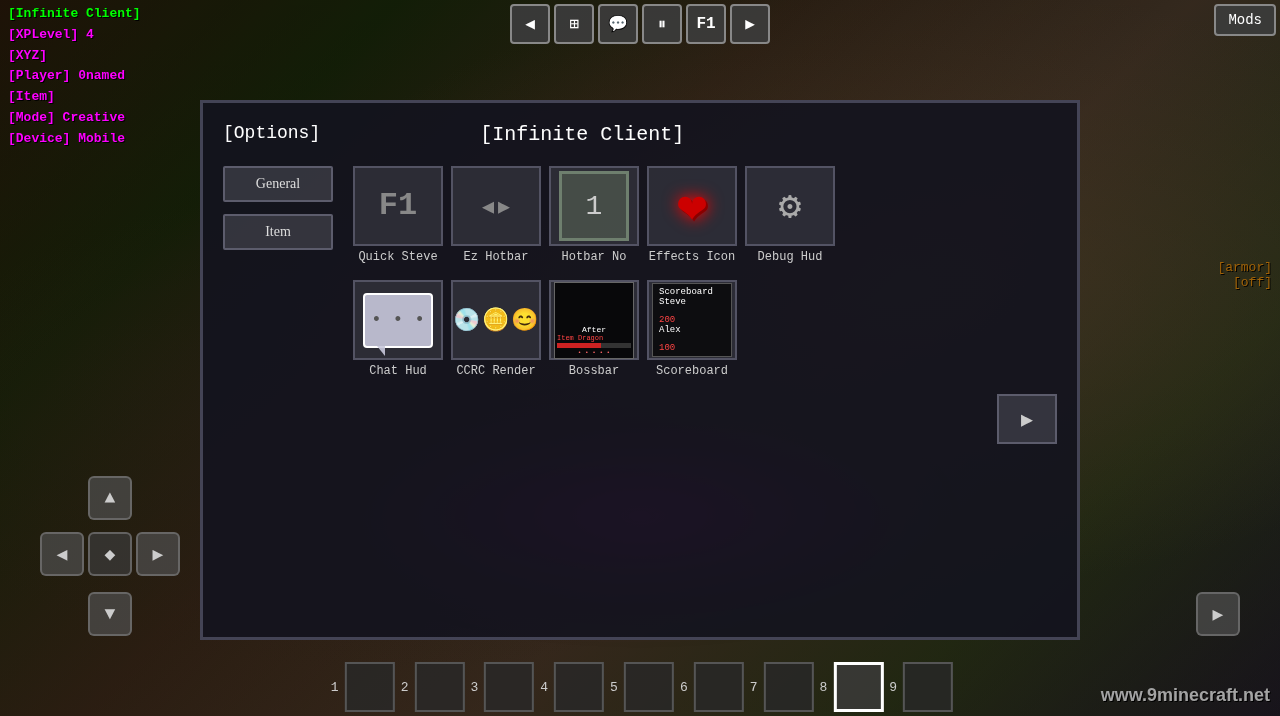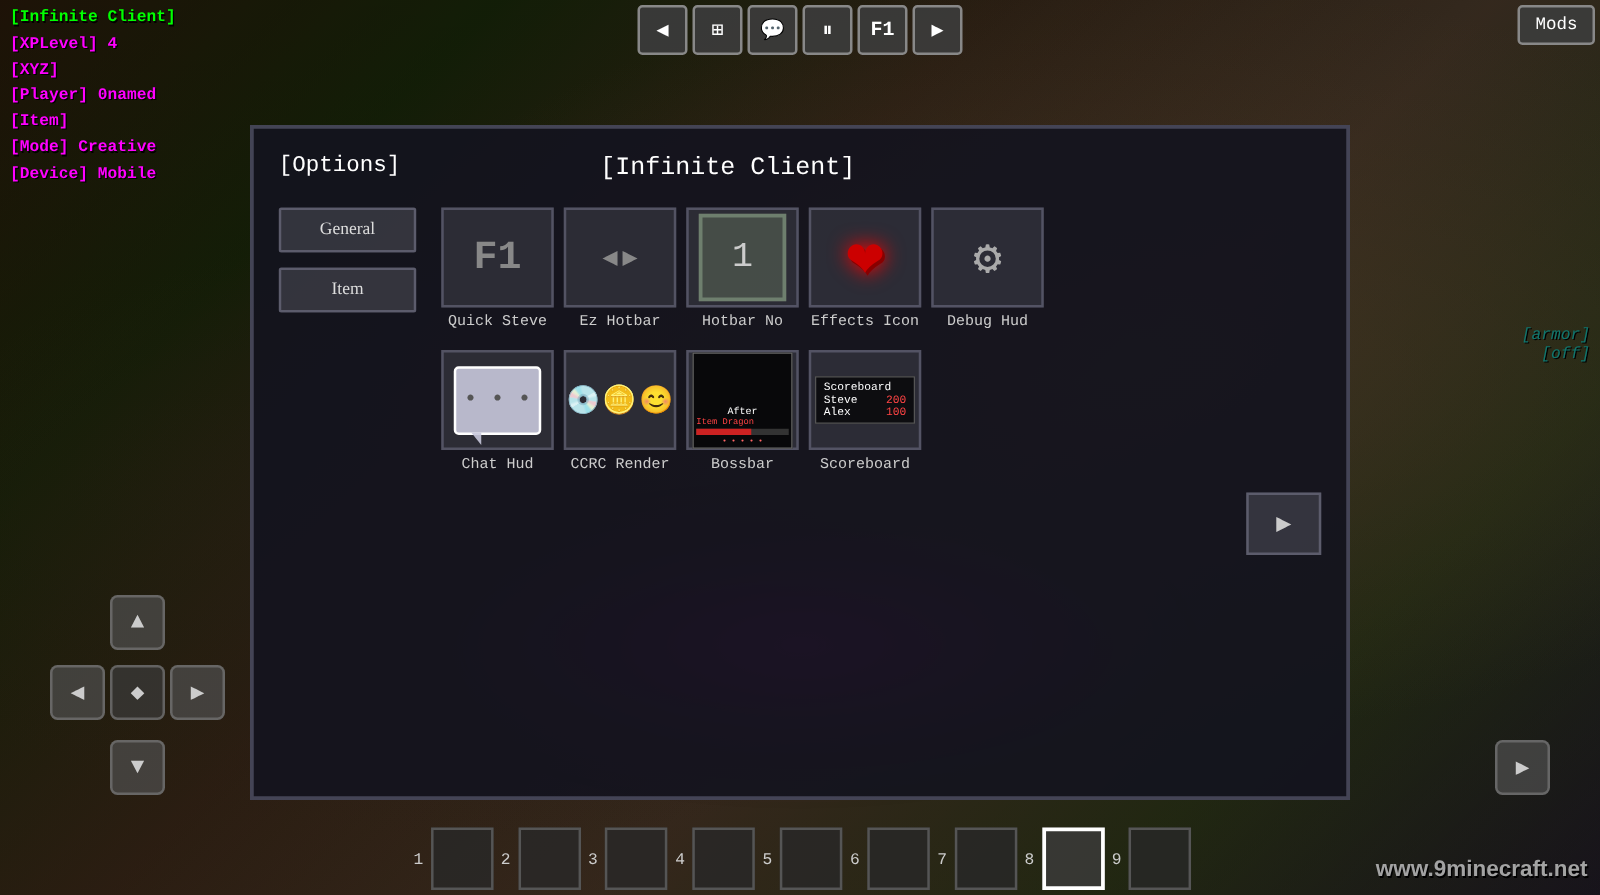--- a/index.html
+++ b/index.html
@@ -95,26 +95,25 @@
       cursor: pointer;
       z-index: 20;
       font-family: 'Courier New', monospace;
     }
 
     
     .right-info {
       position: absolute;
       right: 8px;
       top: 260px;
-      color: #0f766e;
+      color: #a16207;
       font-size: 13px;
       text-shadow: 1px 1px 0 #000;
       z-index: 10;
       text-align: right;
-      font-style: italic;
     }
 
     
     .dpad {
       position: absolute;
       bottom: 80px;
       left: 40px;
       width: 140px;
       height: 160px;
       z-index: 10;
@@ -384,21 +383,21 @@
     
     .scoreboard-preview {
       background: rgba(0,0,0,0.7);
       border: 1px solid #555;
       padding: 3px 6px;
       font-size: 9px;
       font-family: 'Courier New', monospace;
       min-width: 80px;
     }
     .sb-title { color: #fff; }
-    .sb-row { display: flex; justify-content: space-between; gap: 8px; }
+    .sb-row { display: flex; justify-content: space-between; gap: 8px; flex-direction: column; }
     .sb-name { color: #fff; }
     .sb-score { color: #ff4444; }
 
     
     .vignette-btn {
       background: #22aa22 !important;
       border-color: #44cc44 !important;
       color: #fff !important;
     }
 

